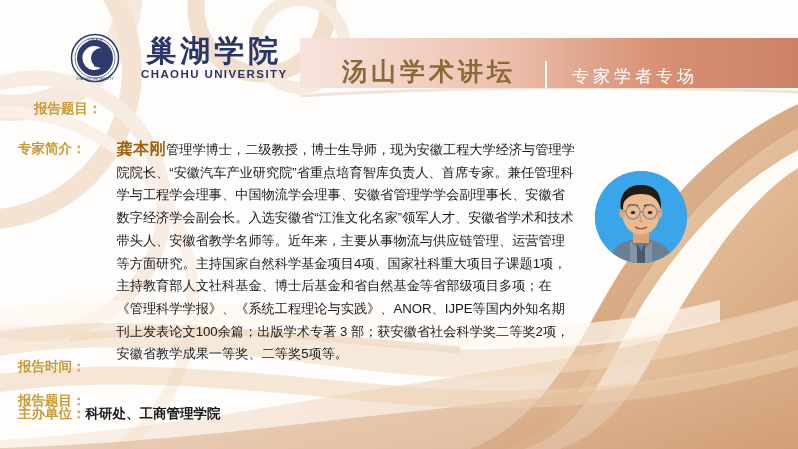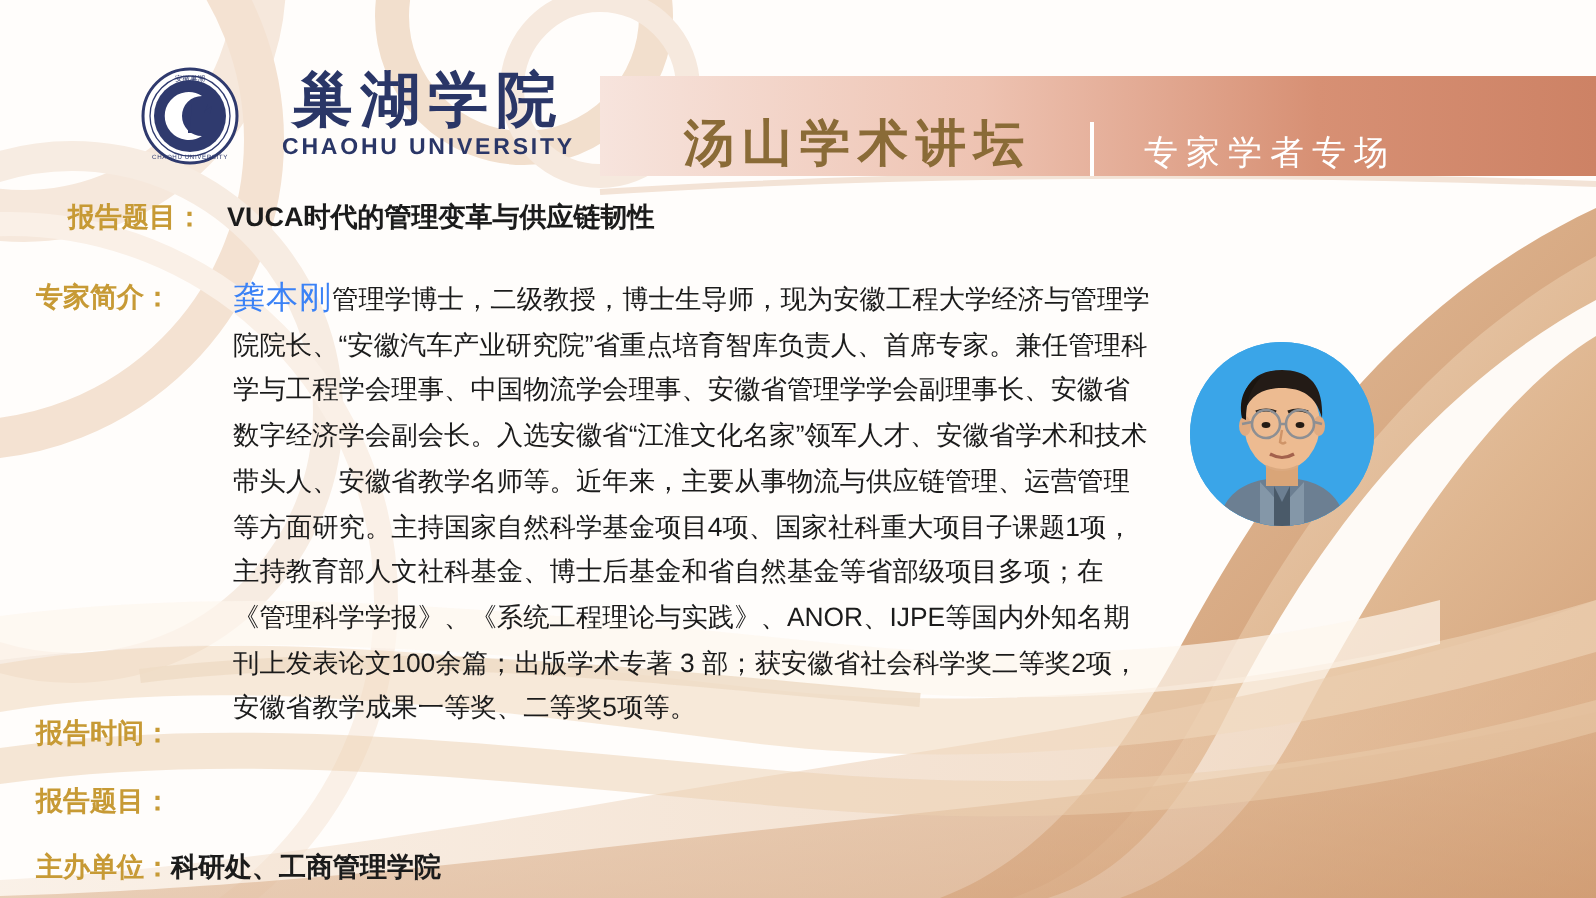--- a/index.html
+++ b/index.html
@@ -70,32 +70,32 @@
   .val {
     color:#1b1b1b; font-size:13.5px; font-weight:bold;
     white-space:nowrap; line-height:1.5;
   }
 
   #row-title { left:34px; top:99px;gap:12px; }
   #row-bio   { left:18px; top:139px; width:560px; align-items:flex-start;gap:31px; }
 
   .bio-body { width:473px; }
   .bio-name {
-    font-size:16px; font-weight:normal; color:#3b82f6;
+    font-size:16px; font-weight:bold; color:#a16207;
     letter-spacing:.5px;
   }
   .bio-text {
     font-size:13.2px; color:#1b1b1b; font-weight:normal;
     line-height:22.7px; text-align:justify; text-justify:inter-ideograph;
   }
   .bio-para { text-indent:0; }
 
   #row-time  { left:18px; top:357px; }
   #row-place { left:18px; top:391px; }
-  #row-org   { left:18px; top:424px;justify-content:center; }
+  #row-org   { left:18px; top:404px;justify-content:center; }
 
   
   .portrait {
     position:absolute; left:595px; top:171px; width:92px; height:92px;
     border-radius:50%; overflow:hidden; background:#3aa5e8;
   }
   .portrait svg { display:block; width:92px; height:92px; }
 </style>
 </head>
 <body>
@@ -174,21 +174,20 @@
       <div class="band-inner">
         <span class="band-main">汤山学术讲坛</span>
         <span class="band-sep"></span>
         <span class="band-sub">专家学者专场</span>
       </div>
     </div>
   </div>
 
   <div class="row" id="row-title">
     <span class="lbl">报告题目：</span>
-    <span class="val">VUCA时代的管理变革与供应链韧性</span>
   </div>
 
   <div class="row" id="row-bio">
     <span class="lbl">专家简介：</span>
     <div class="bio-body">
       <p class="bio-para">
         <span class="bio-name">龚本刚</span><span class="bio-text">管理学博士，二级教授，博士生导师，现为安徽工程大学经济与管理学院院长、“安徽汽车产业研究院”省重点培育智库负责人、首席专家。兼任管理科学与工程学会理事、中国物流学会理事、安徽省管理学学会副理事长、安徽省数字经济学会副会长。入选安徽省“江淮文化名家”领军人才、安徽省学术和技术带头人、安徽省教学名师等。近年来，主要从事物流与供应链管理、运营管理等方面研究。主持国家自然科学基金项目4项、国家社科重大项目子课题1项，主持教育部人文社科基金、博士后基金和省自然基金等省部级项目多项；在《管理科学学报》、《系统工程理论与实践》、ANOR、IJPE等国内外知名期刊上发表论文100余篇；出版学术专著 3 部；获安徽省社会科学奖二等奖2项，安徽省教学成果一等奖、二等奖5项等。</span>
       </p>
     </div>
   </div>

